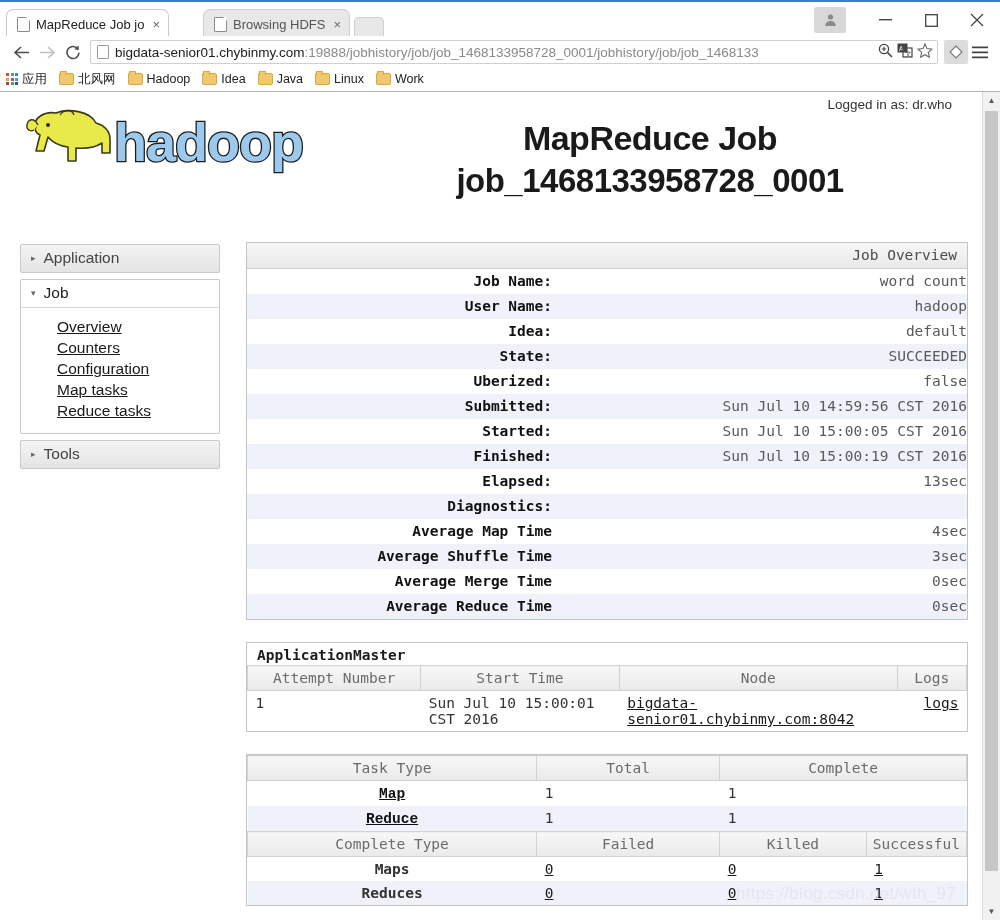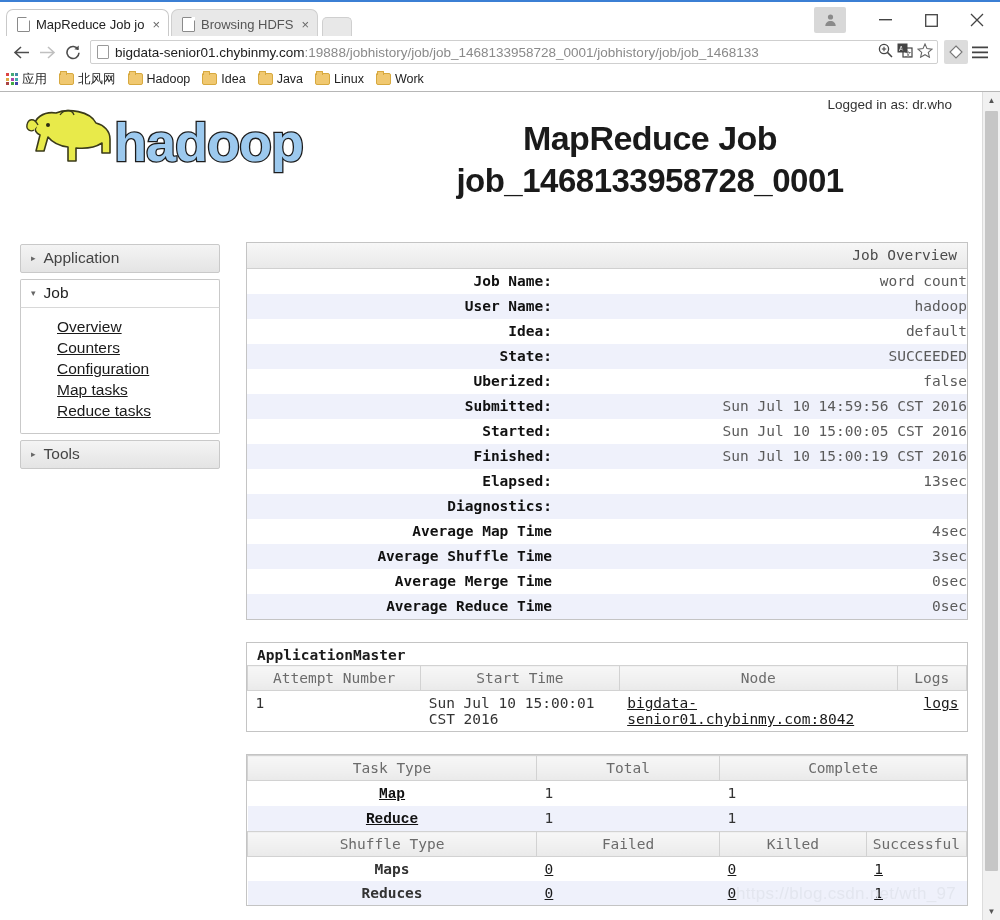--- a/index.html
+++ b/index.html
@@ -41,20 +41,21 @@
     background: #ffffff;
     margin-right: 2px;
     font-size: 13px; color: #222;
     white-space: nowrap;
     max-width: 175px;
   }
   .tab.inactive {
     background: #e8e8e8;
     border-color: #cfcfcf;
     color: #555;
+    margin-left: 32px;
   }
   .tab .page-ico {
     width: 11px; height: 13px; margin-right: 6px; flex: none;
     border: 1px solid #8a8a8a; background: #fff; border-radius: 1px;
     position: relative;
   }
   .tab .page-ico:after {
     content: ""; position: absolute; right: -1px; top: -1px;
     border-left: 4px solid transparent; border-top: 4px solid #fff;
   }
@@ -603,21 +604,21 @@
                 <td class="cellnum">1</td>
                 <td class="cellnum" colspan="2">1</td>
               </tr>
               <tr class="alt">
                 <td style="text-align:center"><a class="lnk-b" href="#">Reduce</a></td>
                 <td class="cellnum">1</td>
                 <td class="cellnum" colspan="2">1</td>
               </tr>
 
               <tr>
-                <th class="at-c1">Shuffle Type</th>
+                <th class="at-c1">Complete Type</th>
                 <th class="at-c2">Failed</th>
                 <th class="at-c3">Killed</th>
                 <th class="at-c4">Successful</th>
               </tr>
               <tr>
                 <td style="text-align:center;font-weight:bold">Maps</td>
                 <td class="cellnum2"><a class="lnk" href="#">0</a></td>
                 <td class="cellnum2"><a class="lnk" href="#">0</a></td>
                 <td class="cellnum2"><a class="lnk" href="#">1</a></td>
               </tr>

